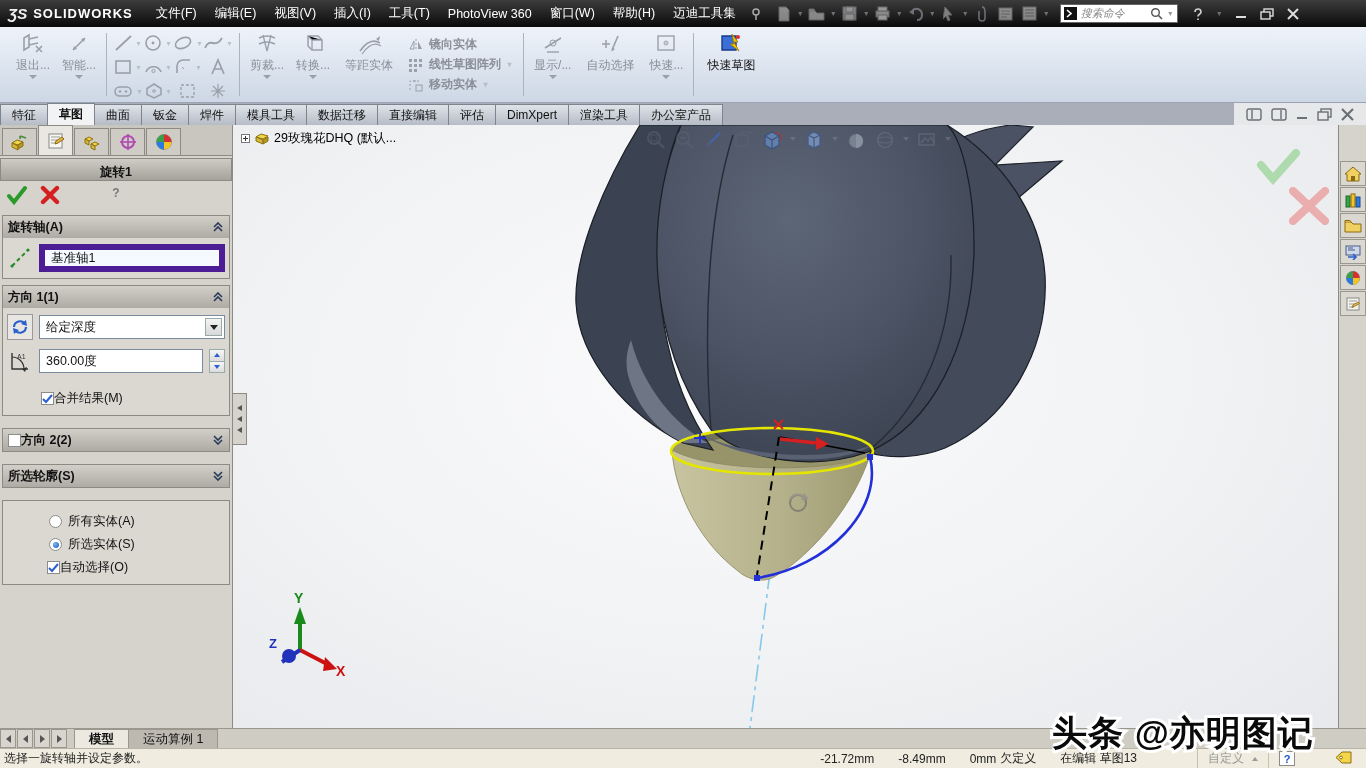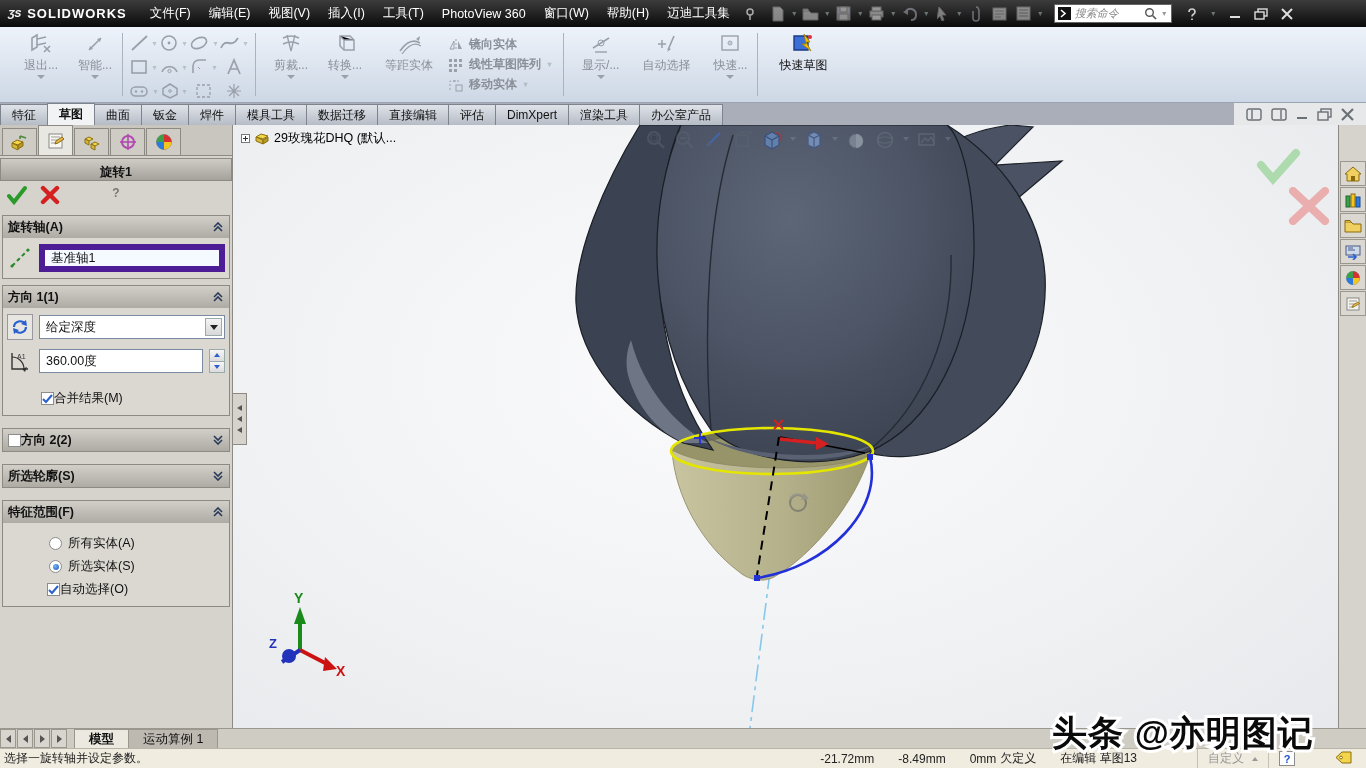--- a/index.html
+++ b/index.html
@@ -4,42 +4,42 @@
 <style>
   * { margin:0; padding:0; box-sizing:border-box; }
   html,body { width:1366px; height:768px; overflow:hidden; }
   body { font-family:"Liberation Sans", sans-serif; font-size:12px; background:#e8e8e8; }
   #app { position:relative; width:1366px; height:768px; overflow:hidden; }
 
   
   .titlebar { position:absolute; left:0; top:0; width:1366px; height:27px;
     background:linear-gradient(#3c3c3c,#0a0a0a); display:flex; align-items:center; color:#fff; }
   .logo { display:flex; align-items:center; gap:6px; padding:0 14px 0 8px; height:100%; }
-  .logo-glyph { font-style:italic; font-weight:bold; font-size:11px; color:#f0f0f0;font-family:Liberation Mono, monospace; }
+  .logo-glyph { font-style:italic; font-weight:bold; font-size:15px; color:#f0f0f0; }
   .logo-text { font-weight:bold; font-size:13px; letter-spacing:1px; color:#fff; }
   .menu { display:flex; align-items:center; height:100%; }
   .menu-item { padding:0 9px; height:100%; display:flex; align-items:center; font-size:12.5px; cursor:default; }
   .pin-icon { width:14px; height:14px; margin:0 4px; opacity:.8; }
   .quickicons { display:flex; align-items:center; gap:2px; margin-left:6px; }
   .qi { width:22px; height:20px; display:flex; align-items:center; justify-content:center; opacity:.55; }
   .qi svg { display:block; }
   .qi-drop { width:7px; color:#9aa; font-size:8px; opacity:.6; text-align:center; }
   .searchbox { margin-left:10px; width:118px; height:19px; background:#fff; border:1px solid #666;
     display:flex; align-items:center; gap:4px; padding:0 3px; }
   .search-cmd-icon { width:13px; height:13px; background:#111; display:flex; align-items:center; justify-content:center; }
   .search-text { flex:1; color:#888; font-size:11px; white-space:nowrap; overflow:hidden;font-style:italic; }
   .winbtns { display:flex; align-items:center; gap:10px; margin-left:12px; margin-right:10px; }
   .wb { width:16px; height:14px; display:flex; align-items:center; justify-content:center; }
 
   
   .cmdbar { position:absolute; left:0; top:27px; width:1366px; height:76px;
     background:linear-gradient(#eef3fa,#cdd7e5); border-bottom:1px solid #9aa4b2;
     display:flex; align-items:stretch; color:#8a8f98; }
   .cg { display:flex; flex-direction:column; align-items:center; justify-content:flex-start;
-    padding:4px 6px 2px;margin-left:8px; }
+    padding:4px 6px 2px; }
   .cg .ic { height:26px; display:flex; align-items:center; justify-content:center; }
   .cg .lbl { font-size:12px; line-height:1.15; text-align:center; margin-top:2px; white-space:pre-line; }
   .cg .drp { margin-top:2px; width:0; height:0; border-left:4px solid transparent; border-right:4px solid transparent; border-top:4px solid #9aa0aa; }
   .vsep { width:1px; background:#aab3c0; margin:6px 4px; }
   .entgrid { display:grid; grid-template-columns:repeat(4,30px); grid-auto-rows:24px; align-items:center; justify-items:center; padding:4px 2px; }
   .ent { display:flex; align-items:center; gap:1px; }
   .stackcol { display:flex; flex-direction:column; justify-content:center; gap:3px; padding:0 6px;font-weight:bold; }
   .stackrow { display:flex; align-items:center; gap:5px; font-size:12px; color:#8a8f98; white-space:nowrap; }
   .cg.enabled { color:#222; }
   .wraplbl { width:54px; }
@@ -832,28 +832,20 @@
         <span>所选轮廓(S)</span>
           <span class="grow"></span>
         <svg class="chev" viewBox="0 0 12 10">
             <polyline points="2,1 6,5 10,1" fill="none" stroke="#2a3a5a" stroke-width="1.6"></polyline>
             <polyline points="2,5 6,9 10,5" fill="none" stroke="#2a3a5a" stroke-width="1.6"></polyline>
           </svg>
       </div>
     </div>
 
     <div class="sect" style="margin-top:12px">
-      <div class="sect-h">
-        <span>特征范围(F)</span>
-          <span class="grow"></span>
-        <svg class="chev" viewBox="0 0 12 10">
-            <polyline points="2,5 6,1 10,5" fill="none" stroke="#2a3a5a" stroke-width="1.6"></polyline>
-            <polyline points="2,9 6,5 10,9" fill="none" stroke="#2a3a5a" stroke-width="1.6"></polyline>
-          </svg>
-      </div>
       <div class="sect-b">
         <div class="rdrow">
           <span class="radio"></span>
           <span>所有实体(A)</span>
         </div>
         <div class="rdrow">
           <span class="radio">
               <span class="dot"></span>
             </span>
           <span>所选实体(S)</span>

